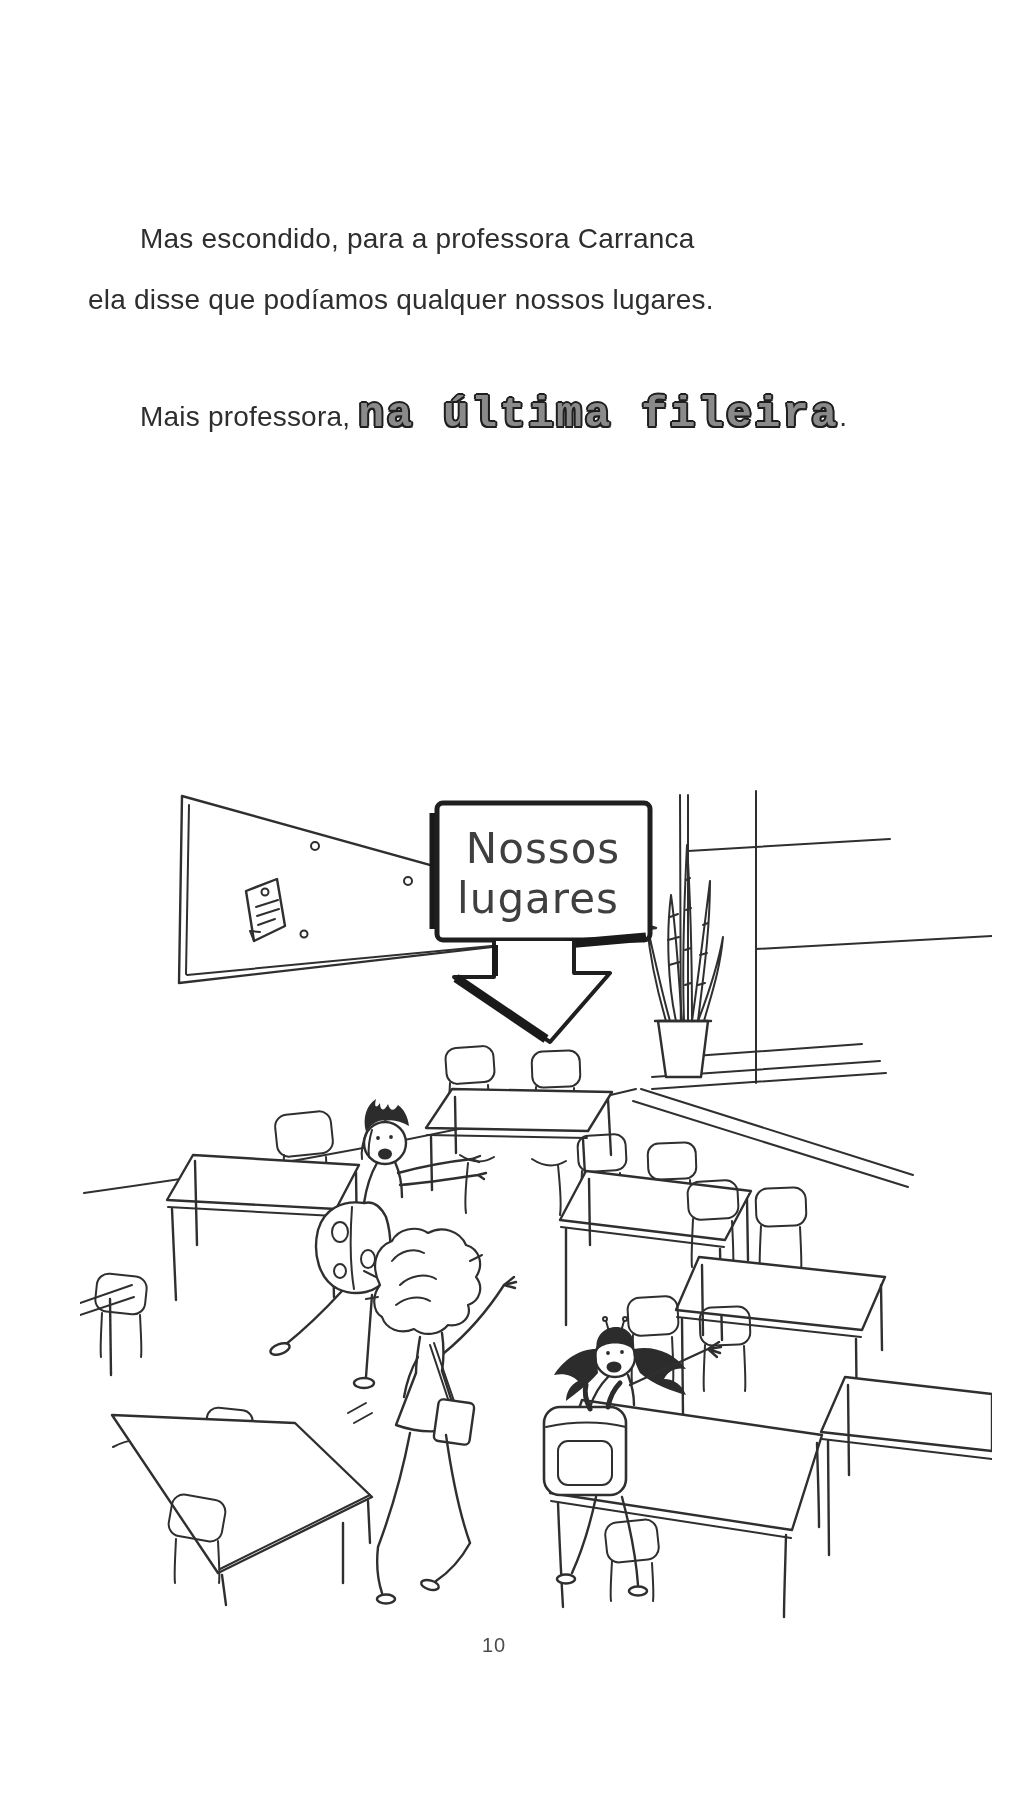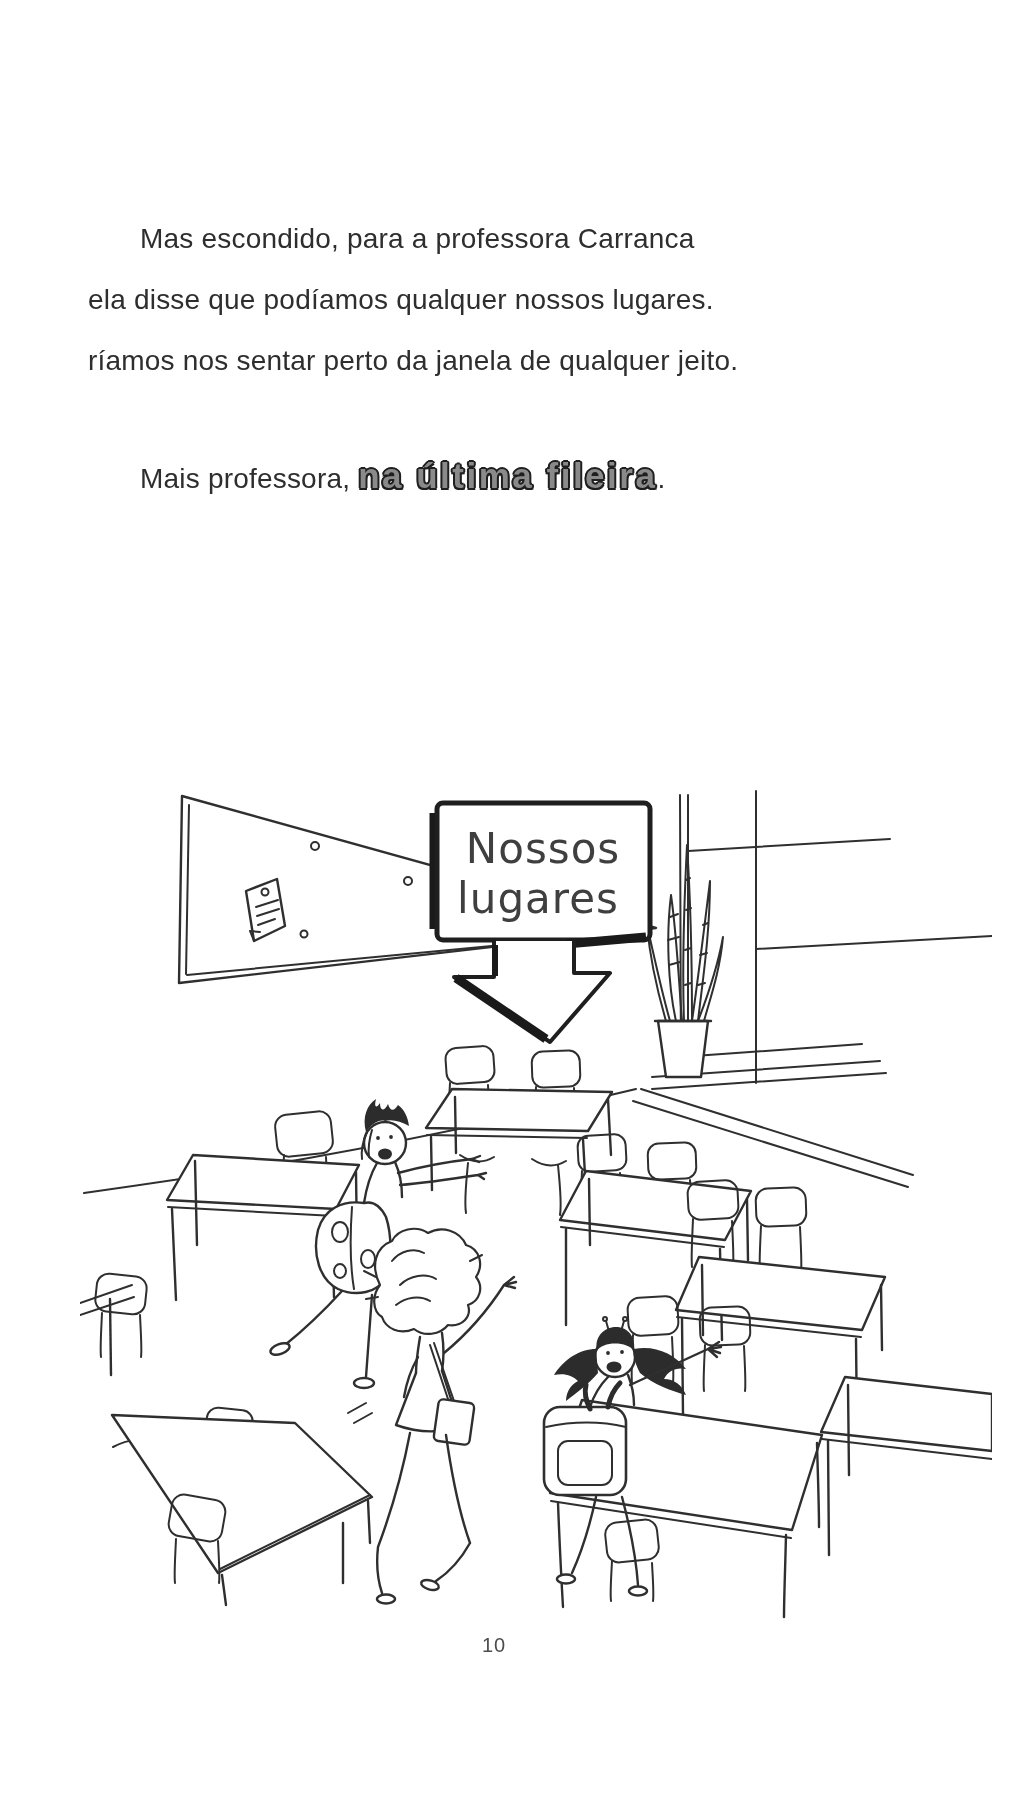--- a/index.html
+++ b/index.html
@@ -9,45 +9,44 @@
     color:#2e2e2e;overflow:hidden;
   }
   .text-block{
     position:absolute;top:208px;left:70px;width:740px;
     font-size:28px;line-height:61px;letter-spacing:0.2px;margin-left:18px;
   }
   .ln{white-space:nowrap;}
   .ind{padding-left:52px;}
   .emph-line{margin-top:54px;white-space:nowrap;}
   .emph{
-    font-size:35px;font-weight:800;letter-spacing:2.5px;color:#8a8a8a;
+    font-size:43px;font-weight:800;letter-spacing:2.5px;color:#8a8a8a;
     text-shadow:2px 0 0 #1f1f1f,-2px 0 0 #1f1f1f,0 2px 0 #1f1f1f,0 -2px 0 #1f1f1f,
                 1.5px 1.5px 0 #1f1f1f,-1.5px 1.5px 0 #1f1f1f,1.5px -1.5px 0 #1f1f1f,-1.5px -1.5px 0 #1f1f1f;
-    font-family:Liberation Sans, sans-serif;
+    font-family:Liberation Mono, monospace;
   }
   .illustration{position:absolute;left:80px;top:685px;width:912px;height:940px;}
   .page-number{
     position:absolute;top:1634px;left:0;width:1024px;text-align:center;
     transform:translateX(-18px);font-size:20px;color:#4d4d4d;letter-spacing:1px;
   }
   svg .ink{stroke:#2f2f2f;stroke-width:2.4;fill:none;stroke-linecap:round;stroke-linejoin:round;}
   svg .ink-thin{stroke:#2f2f2f;stroke-width:2;fill:none;stroke-linecap:round;stroke-linejoin:round;}
   svg .ink-fill-white{stroke:#2f2f2f;stroke-width:2.4;fill:#ffffff;stroke-linecap:round;stroke-linejoin:round;}
   svg .ink-dark-fill{fill:#2c2c2c;stroke:none;}
   svg .sign-border{stroke:#1f1f1f;stroke-width:5;fill:#ffffff;stroke-linejoin:round;}
   svg .shadow{stroke:#1a1a1a;stroke-width:9;fill:none;stroke-linecap:butt;}
   svg .sign-text{fill:#3f3f3f;font-family:"DejaVu Sans",sans-serif;font-size:42px;letter-spacing:1px;text-anchor:middle;}
 </style>
 </head>
 <body>
 
 <div class="text-block">
   <div class="ln ind">Mas escondido, para a professora Carranca</div>
   <div class="ln">ela disse que podíamos qualquer nossos lugares.</div>
-  <div class="ln">ríamos nos sentar perto da janela de qualquer jeito.</div>
   <div class="ln ind emph-line">
     <span>Mais professora, </span><span class="emph">na última fileira</span><span>.</span>
   </div>
 </div>
 
 <svg class="illustration" viewBox="0 0 912 940" xmlns="http://www.w3.org/2000/svg">
 
   <g>
     <path class="ink-thin" d="M4,508 C120,492 300,466 556,404"></path>
     <path class="ink-thin" d="M561,404 L833,490"></path>

